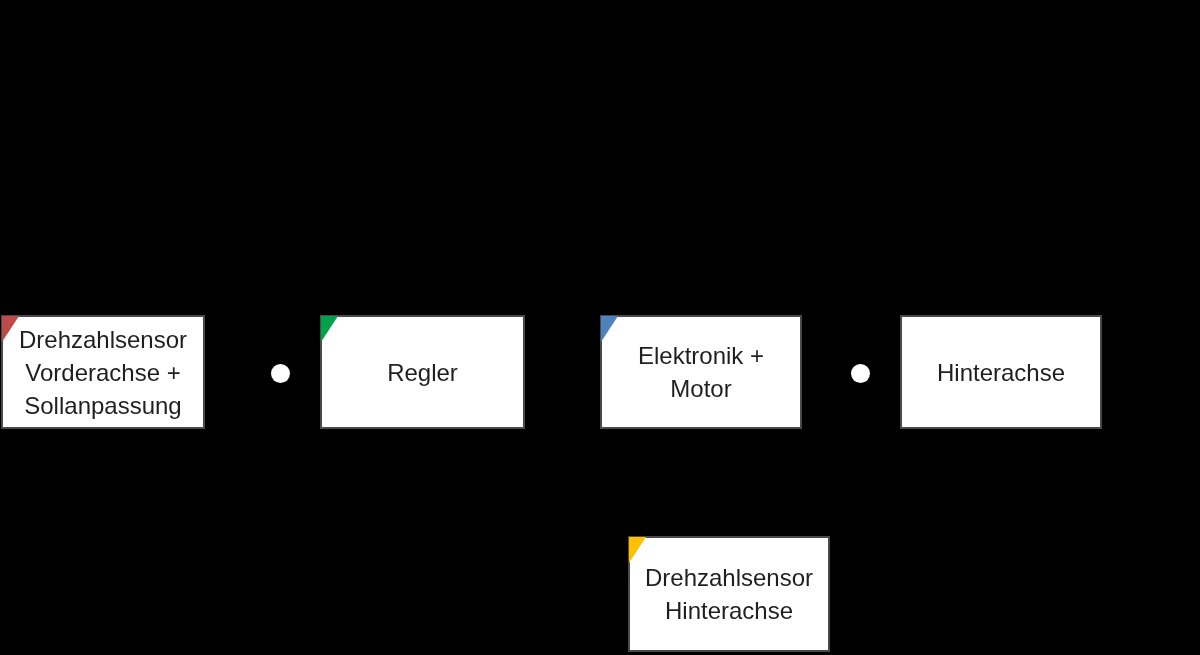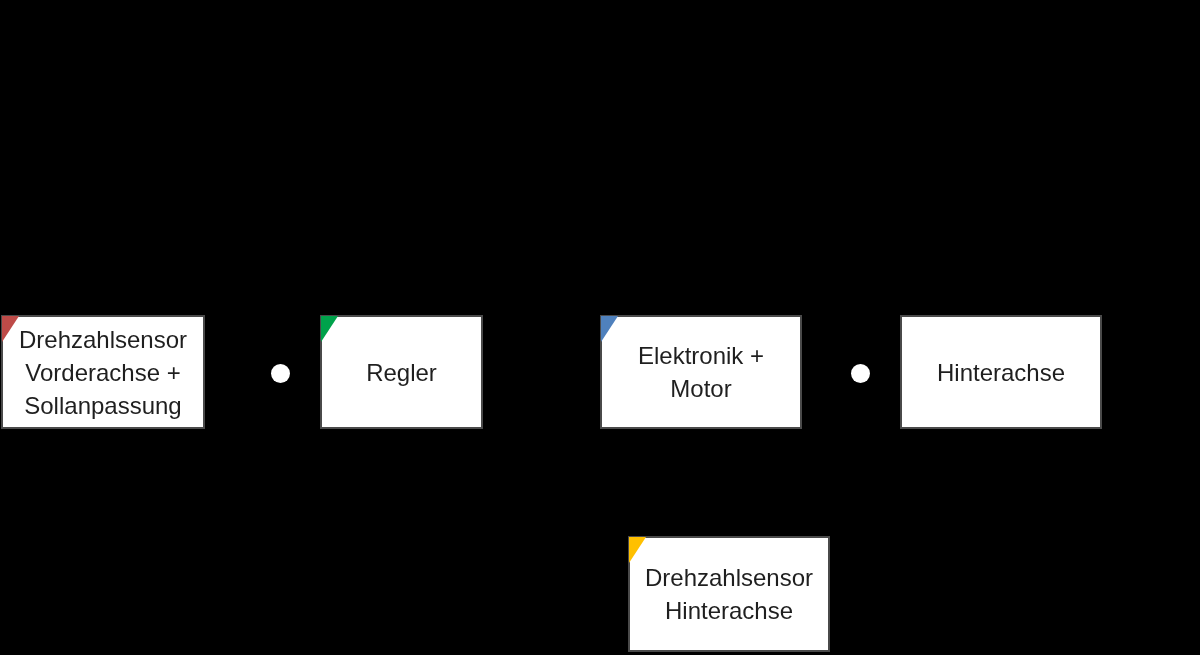--- a/index.html
+++ b/index.html
@@ -35,21 +35,21 @@
   .corner {
     position: absolute;
     top: -1px;
     left: -1px;
     width: 17px;
     height: 26px;
     clip-path: polygon(0 0, 100% 0, 0 100%);
   }
   
   .node-a { left: 1px;   top: 315px; width: 204px; height: 114px; }
-  .node-b { left: 320px; top: 315px; width: 163px; height: 114px; }
+  .node-b { left: 320px; top: 315px; width: 205px; height: 114px; }
   .node-c { left: 600px; top: 315px; width: 202px; height: 114px; }
   .node-d { left: 900px; top: 315px; width: 202px; height: 114px; }
   .node-e { left: 628px; top: 536px; width: 202px; height: 116px; }
   .junction {
     position: absolute;
     width: 19px;
     height: 19px;
     border-radius: 50%;
     background: #ffffff;
   }

